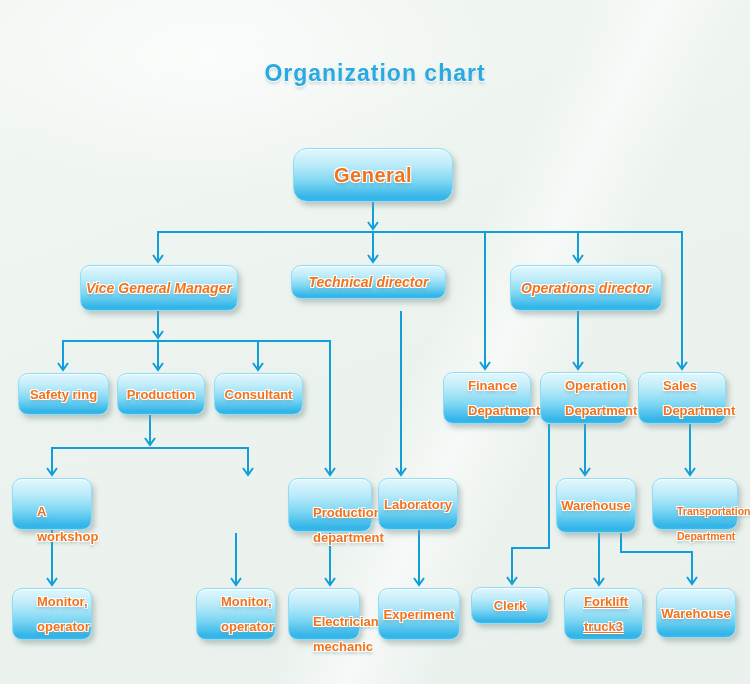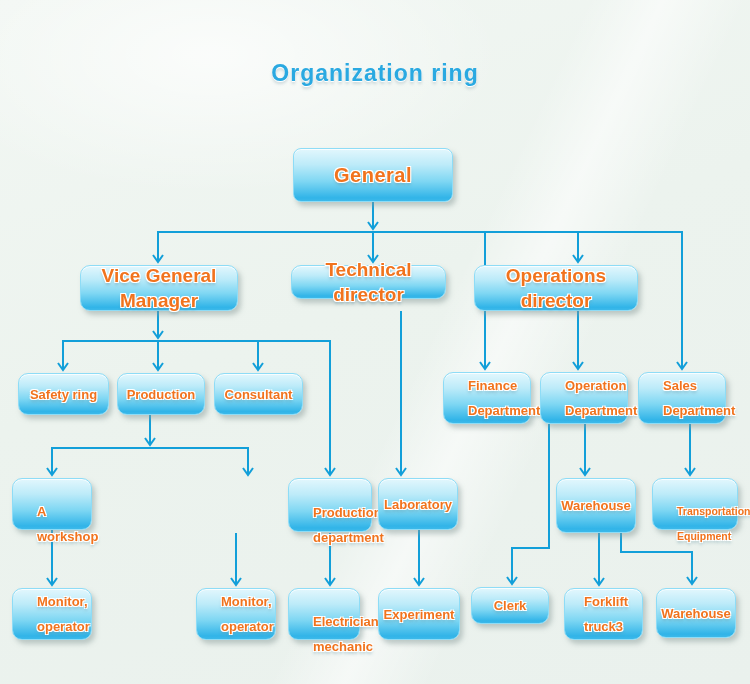--- a/index.html
+++ b/index.html
@@ -36,31 +36,31 @@
   }
   .node .node-label{
     white-space:pre-line;
     line-height:25px;
     text-align:center;
     text-shadow:-1px -1px 0 #fff,1px -1px 0 #fff,-1px 1px 0 #fff,1px 1px 0 #fff,0 3px 3px rgba(100,150,165,0.5);
   }
   .node.align-left{justify-content:flex-start;}
   .node.align-left .node-label{text-align:left;padding-left:24px;}
   .node.pad-sm .node-label{margin-top:40px;}
-  .node.pad-lg .node-label{padding-left:19px;}
-  .node.n-root{border-radius:8px;font-size:20px;letter-spacing:0.5px;}
-  .node.n-med{font-size:19px;}
+  .node.pad-lg .node-label{padding-left:19px;text-decoration:underline;}
+  .node.n-root{border-radius:14px;font-size:20px;letter-spacing:0.5px;}
+  .node.n-med{font-size:14px;font-style:italic;}
   .node.n-xs{font-size:10.5px;}
 </style>
 </head>
 <body>
 
 <div class="canvas">
 
-  <div class="page-title">Organization ring</div>
+  <div class="page-title">Organization chart</div>
 
   <svg class="wires" width="750" height="684" viewBox="0 0 750 684">
     <defs>
       <marker id="ah" markerWidth="14" markerHeight="14" refX="8" refY="6" orient="auto" markerUnits="userSpaceOnUse">
         <path d="M1,1 L8,6 L1,11" fill="none" stroke="#129fd9" stroke-width="2"></path>
       </marker>
     </defs>
     <g stroke="#129fd9" stroke-width="2" fill="none">
 
       <line x1="373" y1="202" x2="373" y2="229" marker-end="url(#ah)"></line>
@@ -106,21 +106,21 @@
   </div>
 
   <div class="node n-med" style="left:80px;top:265px;width:158px;height:46px">
     <span class="node-label">Vice General Manager</span>
   </div>
 
   <div class="node n-med" style="left:291px;top:265px;width:155px;height:34px">
     <span class="node-label">Technical director</span>
   </div>
 
-  <div class="node n-med" style="left:474px;top:265px;width:164px;height:46px">
+  <div class="node n-med" style="left:510px;top:265px;width:152px;height:46px">
     <span class="node-label">Operations director</span>
   </div>
 
   <div class="node" style="left:18px;top:373px;width:91px;height:42px">
     <span class="node-label">Safety ring</span>
   </div>
 
   <div class="node" style="left:117px;top:373px;width:88px;height:42px">
     <span class="node-label">Production</span>
   </div>
@@ -157,21 +157,21 @@
   <div class="node" style="left:378px;top:478px;width:80px;height:52px">
     <span class="node-label">Laboratory</span>
   </div>
 
   <div class="node" style="left:556px;top:478px;width:80px;height:55px">
     <span class="node-label">Warehouse</span>
   </div>
 
   <div class="node align-left pad-sm n-xs" style="left:652px;top:478px;width:86px;height:52px">
     <span class="node-label">Transportation
-Equipment</span>
+Department</span>
   </div>
 
   <div class="node align-left" style="left:12px;top:588px;width:80px;height:52px">
     <span class="node-label">Monitor,
 operator</span>
   </div>
 
   <div class="node align-left" style="left:196px;top:588px;width:80px;height:52px">
     <span class="node-label">Monitor,
 operator</span>

